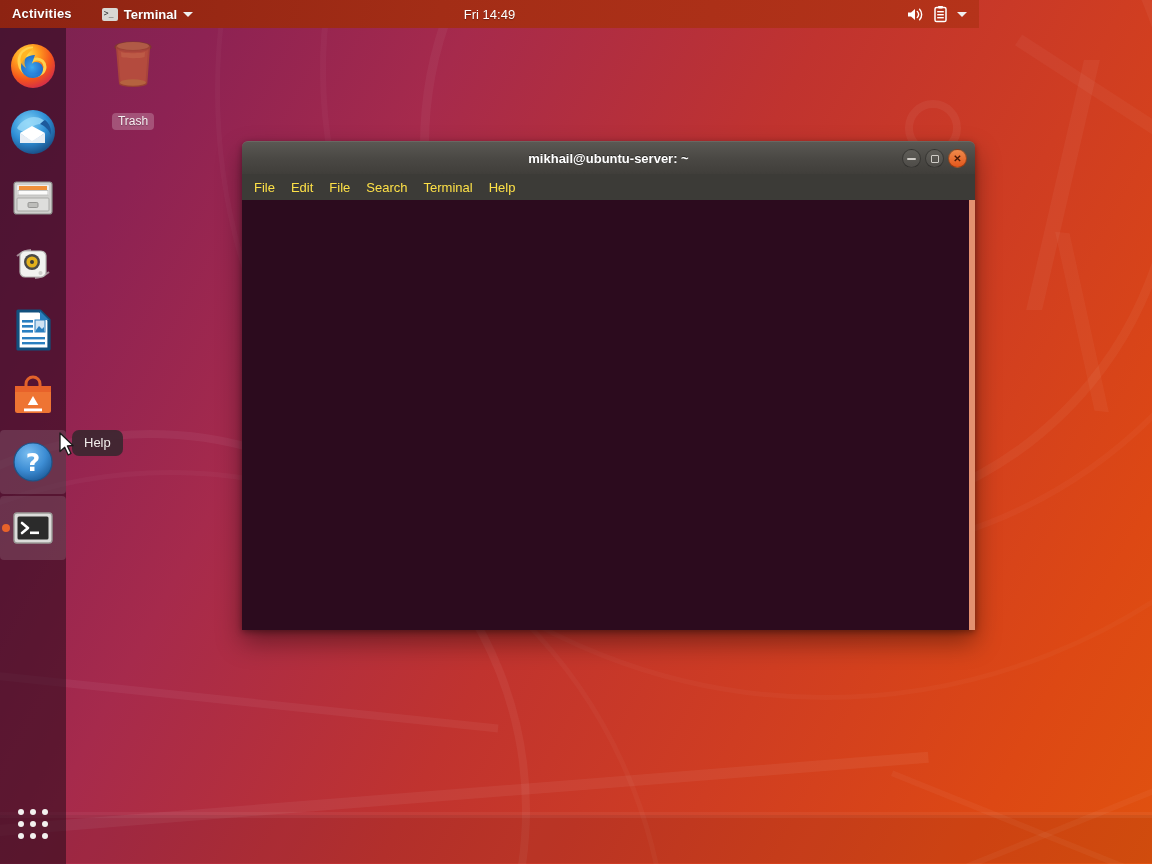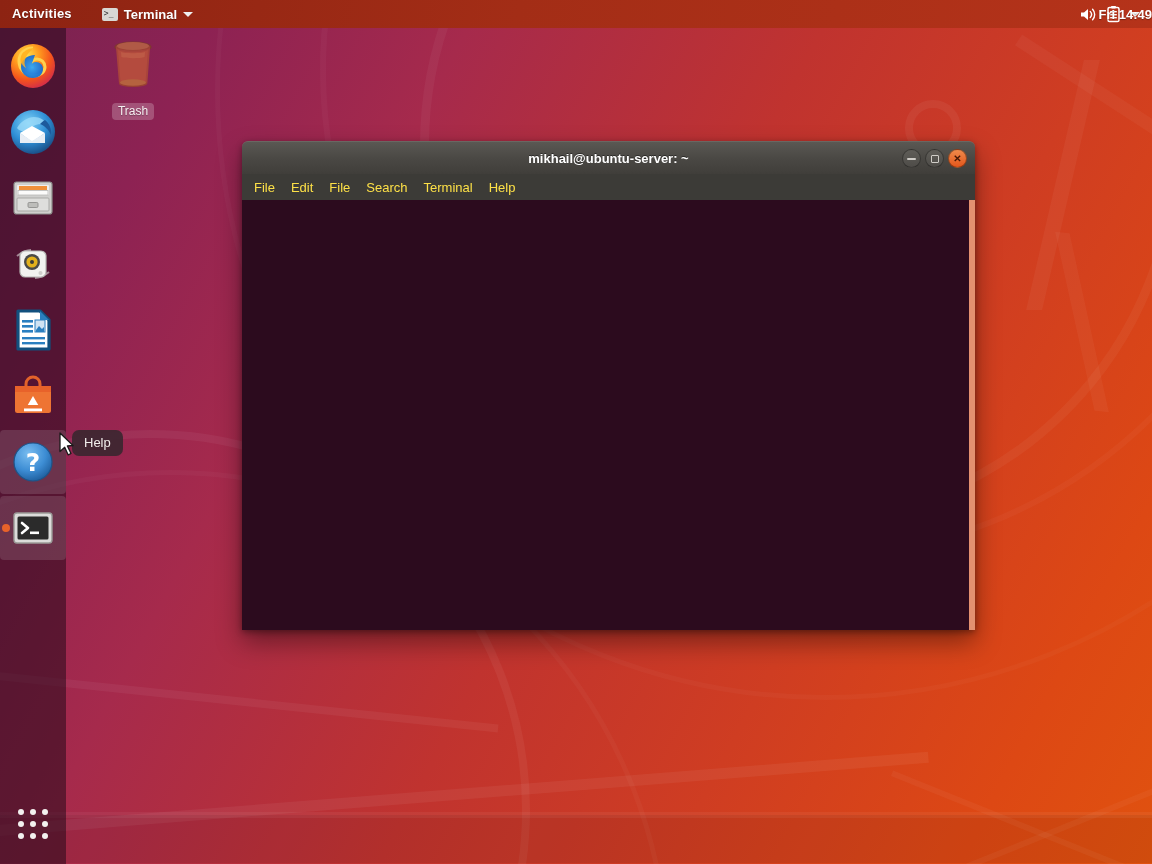--- a/index.html
+++ b/index.html
@@ -105,21 +105,21 @@
   .wp-x2 {
     width: 330px; height: 6px;
     background: rgba(255,255,255,0.04);
     top: 832px; left: 880px;
     transform: rotate(-22deg);
   }
 
   
   #topbar {
     position: absolute; top: 0; left: 0;
-    width: 1152px; height: 28px;
+    width: 979px; height: 28px;
     background: linear-gradient(180deg, #2c2c2c00 0%, #00000000 100%), #a52c17;
     background-color: #9e2b14;
     display: flex; align-items: center;
     color: #ffffff;
     font-size: 13px;
     z-index: 50;
   }
   #topbar::before{
     content:""; position:absolute; inset:0;
     background: linear-gradient(100deg,#8d2312 0%,#a32d16 45%,#b5331a 100%);
@@ -153,22 +153,22 @@
     font-size: 8px; color: #3a3a38; line-height: 14px;
   }
   .caret-down {
     width: 0; height: 0;
     border-left: 5px solid transparent;
     border-right: 5px solid transparent;
     border-top: 5px solid #f0f0f0;
   }
   .tb-clock {
     position: absolute; left: 0; right: 0;
-    text-align: right;
-    font-weight: bold; font-size: 13px;
+    text-align: center;
+    font-weight: normal; font-size: 13px;
     text-shadow: 0 1px 1px rgba(0,0,0,.35);
     pointer-events: none;
   }
   .tb-right {
     margin-left: auto;
     display: flex; align-items: center; gap: 10px;
     padding-right: 12px;
     height: 28px;
   }
   .ic-vol, .ic-bat { display: block; }
@@ -233,21 +233,21 @@
 
   
   #trash {
     position: absolute; left: 102px; top: 38px;
     width: 62px;
     text-align: center;
     z-index: 10;
   }
   #trash .tlabel {
     display: inline-block;
-    margin-top: 5px;
+    margin-top: 15px;
     font-size: 12px;
     color: #f4eef0;
     background: rgba(255,255,255,0.22);
     border-radius: 4px;
     padding: 1px 6px 2px;
     text-shadow: 0 1px 1px rgba(0,0,0,.3);
   }
 
   
   #terminal {

